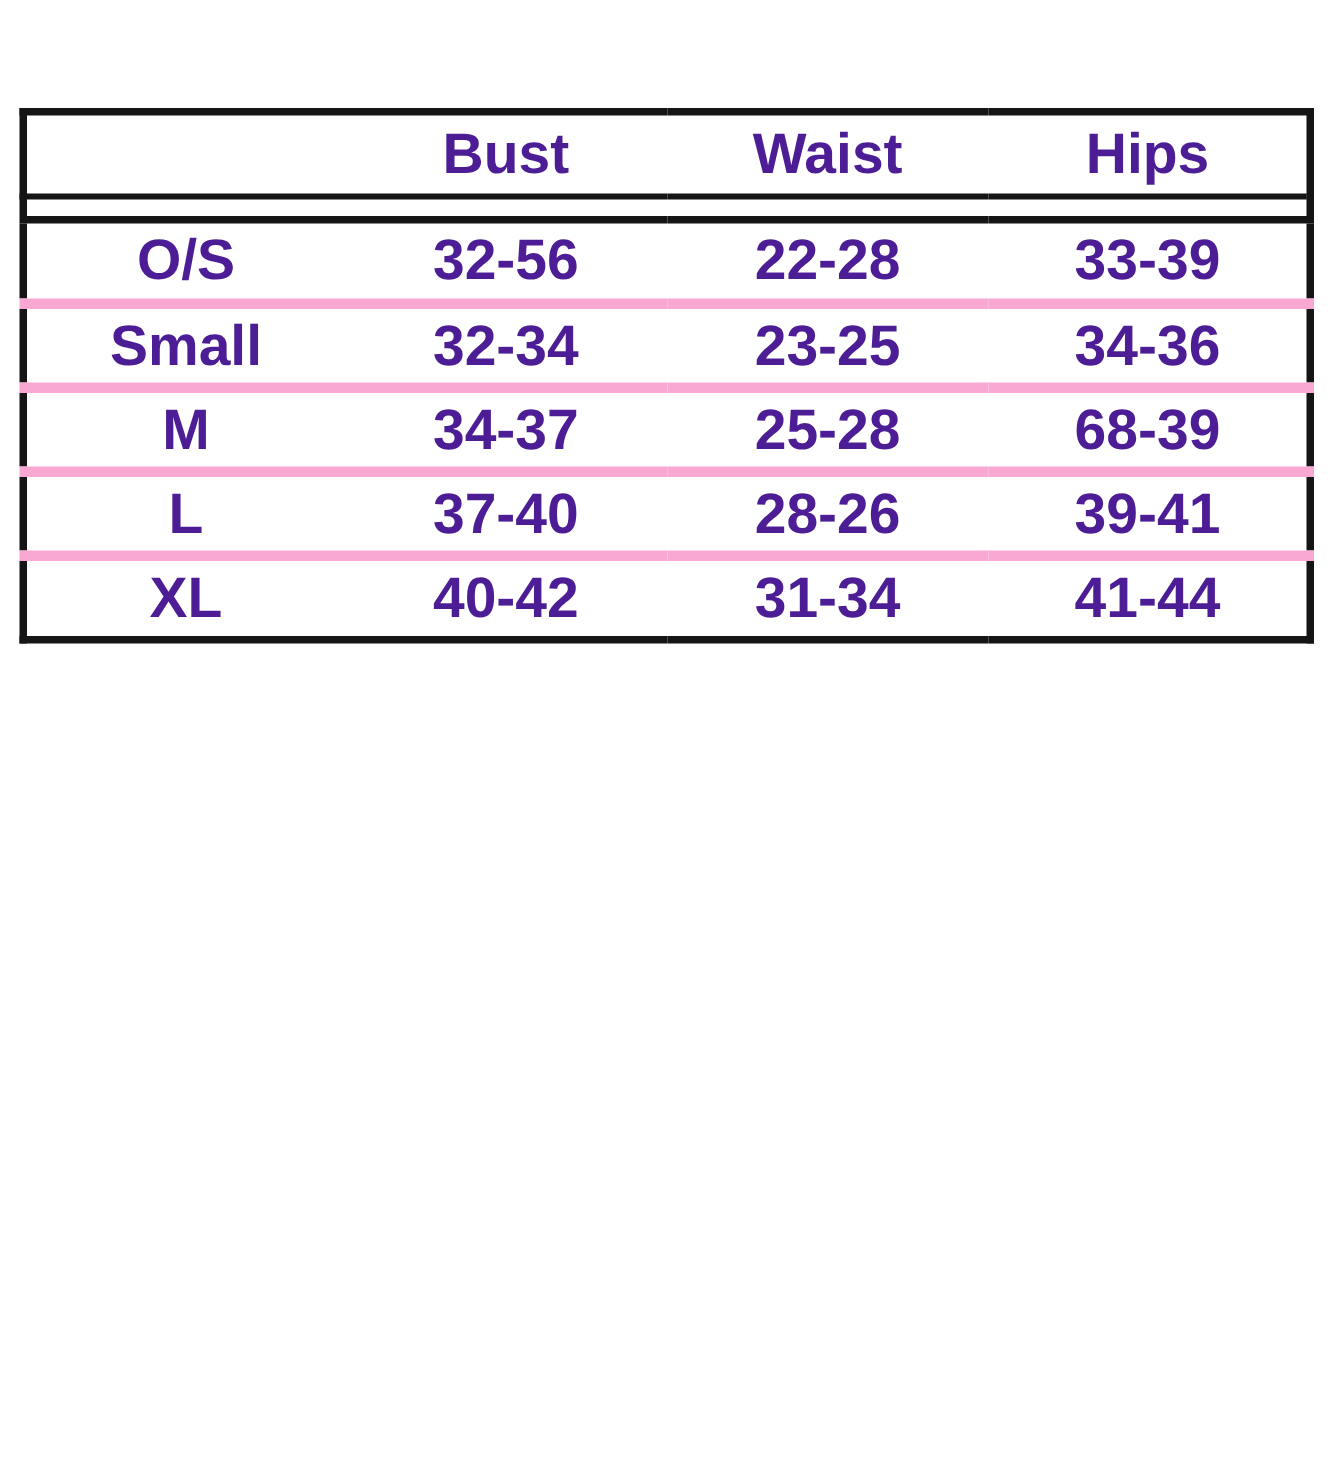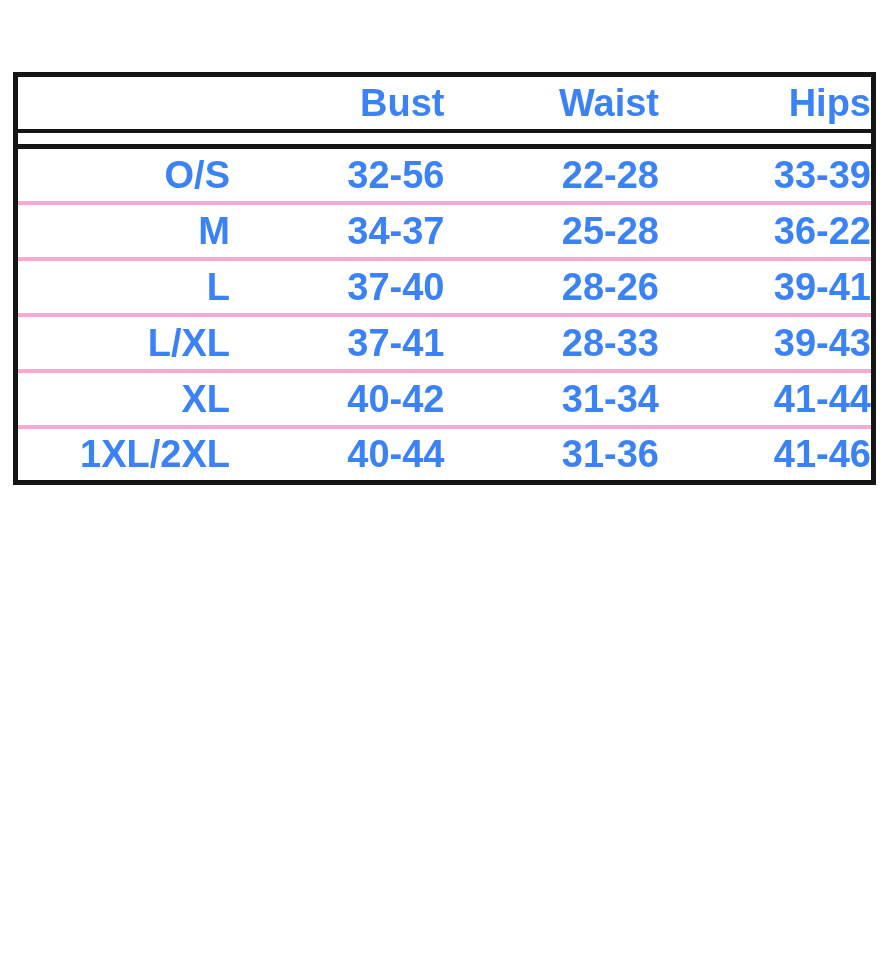--- a/index.html
+++ b/index.html
@@ -22,34 +22,34 @@
     top: 72px;
     width: 863px;
     border-collapse: collapse;
     table-layout: fixed;
     border: 5px solid #151515;
     background: #ffffff;
   }
   .size-chart th,
   .size-chart td {
     padding: 0;
-    text-align: right;
+    text-align: center;
     vertical-align: middle;
     font-weight: 700;
     font-size: 38px;
     line-height: 1;
-    color: #3b82f6;
+    color: #4c1d95;
     white-space: nowrap;
   }
   tr.header-row { height: 56px; }
   tr.header-row th { border-bottom: 4px solid #151515; }
   tr.spacer-row { height: 16px; }
   tr.spacer-row td { border-bottom: 5px solid #151515; }
   tbody tr.data-row { height: 56px; }
-  tbody tr.data-row td { border-bottom: 4px solid #f9a8d4; }
+  tbody tr.data-row td { border-bottom: 7px solid #f9a8d4; }
   tbody tr.data-row:last-child td { border-bottom: 0; }
 </style>
 </head>
 <body>
 
 <div class="page">
   <table class="size-chart">
     <thead>
       <tr class="header-row">
         <th></th>
@@ -62,44 +62,38 @@
       </tr>
     </thead>
     <tbody id="size-rows">
         <tr class="data-row">
           <td>O/S</td>
           <td>32-56</td>
           <td>22-28</td>
           <td>33-39</td>
         </tr>
         <tr class="data-row">
+          <td>Small</td>
+          <td>32-34</td>
+          <td>23-25</td>
+          <td>34-36</td>
+        </tr>
+        <tr class="data-row">
           <td>M</td>
           <td>34-37</td>
           <td>25-28</td>
-          <td>36-22</td>
+          <td>68-39</td>
         </tr>
         <tr class="data-row">
           <td>L</td>
           <td>37-40</td>
           <td>28-26</td>
           <td>39-41</td>
         </tr>
         <tr class="data-row">
-          <td>L/XL</td>
-          <td>37-41</td>
-          <td>28-33</td>
-          <td>39-43</td>
-        </tr>
-        <tr class="data-row">
           <td>XL</td>
           <td>40-42</td>
           <td>31-34</td>
           <td>41-44</td>
-        </tr>
-        <tr class="data-row">
-          <td>1XL/2XL</td>
-          <td>40-44</td>
-          <td>31-36</td>
-          <td>41-46</td>
         </tr>
       </tbody>
   </table>
 </div>
 
 </body></html>

